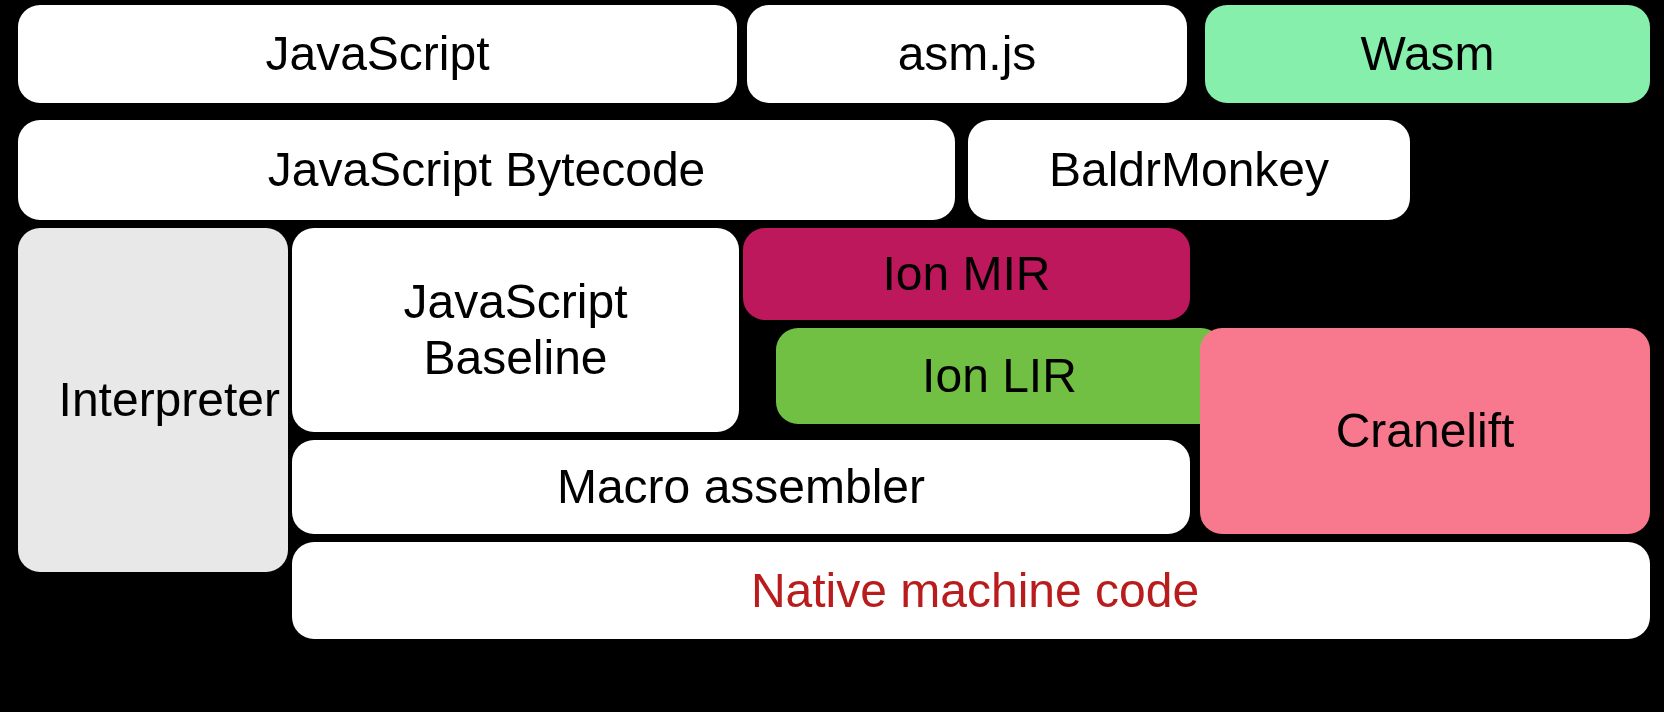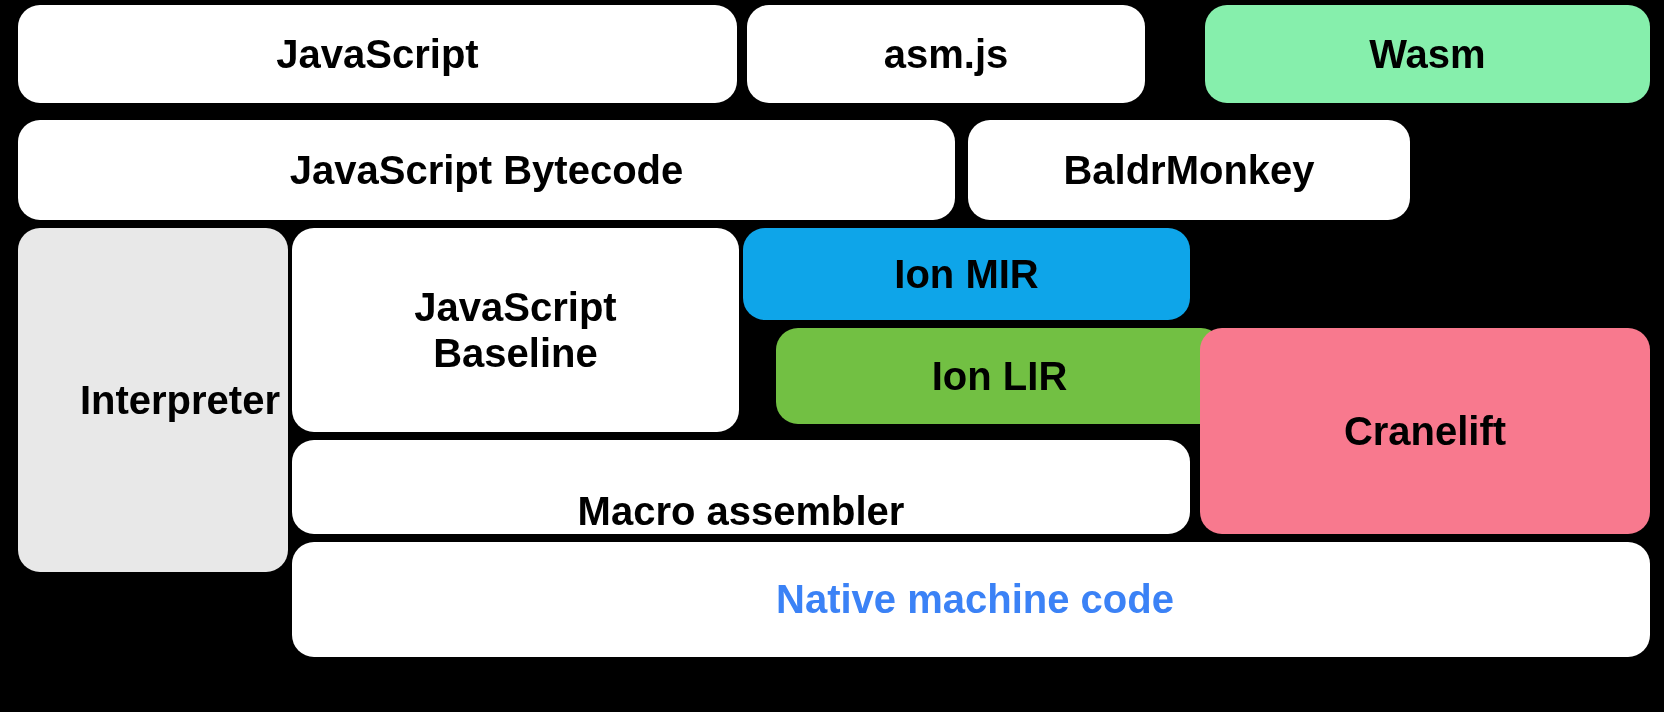--- a/index.html
+++ b/index.html
@@ -18,22 +18,22 @@
   }
   .node {
     position: absolute;
     box-sizing: border-box;
     border-radius: 22px;
     display: flex;
     align-items: center;
     justify-content: center;
     text-align: center;
     color: #000000;
-    font-size: 40px;
-    font-weight: 700;
+    font-size: 48px;
+    font-weight: 400;
     line-height: 1.16;
     letter-spacing: 0px;
     white-space: pre-line;
     user-select: none;
   }
   .fill-white { background: #ffffff; }
   .fill-gray  { background: #e8e8e8; text-align: right; }
   .fill-green { background: #72c043; }
   .fill-pink  { background: #f8798e; }
   .node-label {
@@ -46,21 +46,21 @@
 </style>
 </head>
 <body>
 
 <div id="diagram" style="background: rgb(0, 0, 0);">
 
   <div class="node fill-white" style="left: 18px; top: 5px; width: 719px; height: 98px; background: rgb(255, 255, 255); color: rgb(0, 0, 0);">
     <span class="node-label">JavaScript</span>
   </div>
 
-  <div class="node fill-white" style="left: 747px; top: 5px; width: 398px; height: 98px; background: rgb(255, 255, 255); color: rgb(0, 0, 0);">
+  <div class="node fill-white" style="left: 747px; top: 5px; width: 440px; height: 98px; background: rgb(255, 255, 255); color: rgb(0, 0, 0);">
     <span class="node-label">asm.js</span>
   </div>
 
   <div class="node fill-white" style="left: 1205px; top: 5px; width: 445px; height: 98px; background: #86efac; color: rgb(0, 0, 0);">
     <span class="node-label">Wasm</span>
   </div>
 
   <div class="node fill-white" style="left: 18px; top: 120px; width: 937px; height: 100px; background: rgb(255, 255, 255); color: rgb(0, 0, 0);">
     <span class="node-label">JavaScript Bytecode</span>
   </div>
@@ -71,33 +71,33 @@
 
   <div class="node fill-gray" style="left: 18px; top: 228px; width: 270px; height: 344px; background: rgb(232, 232, 232); color: rgb(0, 0, 0);">
     <span class="node-label">Interpreter</span>
   </div>
 
   <div class="node fill-white" style="left: 292px; top: 228px; width: 447px; height: 204px; background: rgb(255, 255, 255); color: rgb(0, 0, 0);">
     <span class="node-label">JavaScript
 Baseline</span>
   </div>
 
-  <div class="node fill-green" style="left: 743px; top: 228px; width: 447px; height: 92px; background: #0ea5e9; color: rgb(0, 0, 0);">
+  <div class="node fill-green" style="left: 743px; top: 228px; width: 447px; height: 92px; background: #be185d; color: rgb(0, 0, 0);">
     <span class="node-label">Ion MIR</span>
   </div>
 
   <div class="node fill-green" style="left: 743px; top: 328px; width: 447px; height: 96px; background: rgb(114, 192, 67); color: rgb(0, 0, 0); margin-left: 33px;">
     <span class="node-label">Ion LIR</span>
   </div>
 
-  <div class="node fill-white" style="left: 292px; top: 440px; width: 898px; height: 94px; background: rgb(255, 255, 255); color: rgb(0, 0, 0); align-items: flex-end;">
+  <div class="node fill-white" style="left: 292px; top: 440px; width: 898px; height: 94px; background: rgb(255, 255, 255); color: rgb(0, 0, 0);">
     <span class="node-label">Macro assembler</span>
   </div>
 
   <div class="node fill-pink" style="left: 1200px; top: 328px; width: 450px; height: 206px; background: rgb(248, 121, 142); color: rgb(0, 0, 0);">
     <span class="node-label">Cranelift</span>
   </div>
 
-  <div class="node fill-white" style="left: 292px; top: 542px; width: 1358px; height: 115px; background: rgb(255, 255, 255); color: #3b82f6; padding-left: 8px;">
+  <div class="node fill-white" style="left: 292px; top: 542px; width: 1358px; height: 97px; background: rgb(255, 255, 255); color: #b91c1c; padding-left: 8px;">
     <span class="node-label">Native machine code</span>
   </div>
 
 </div>
 
 </body></html>

